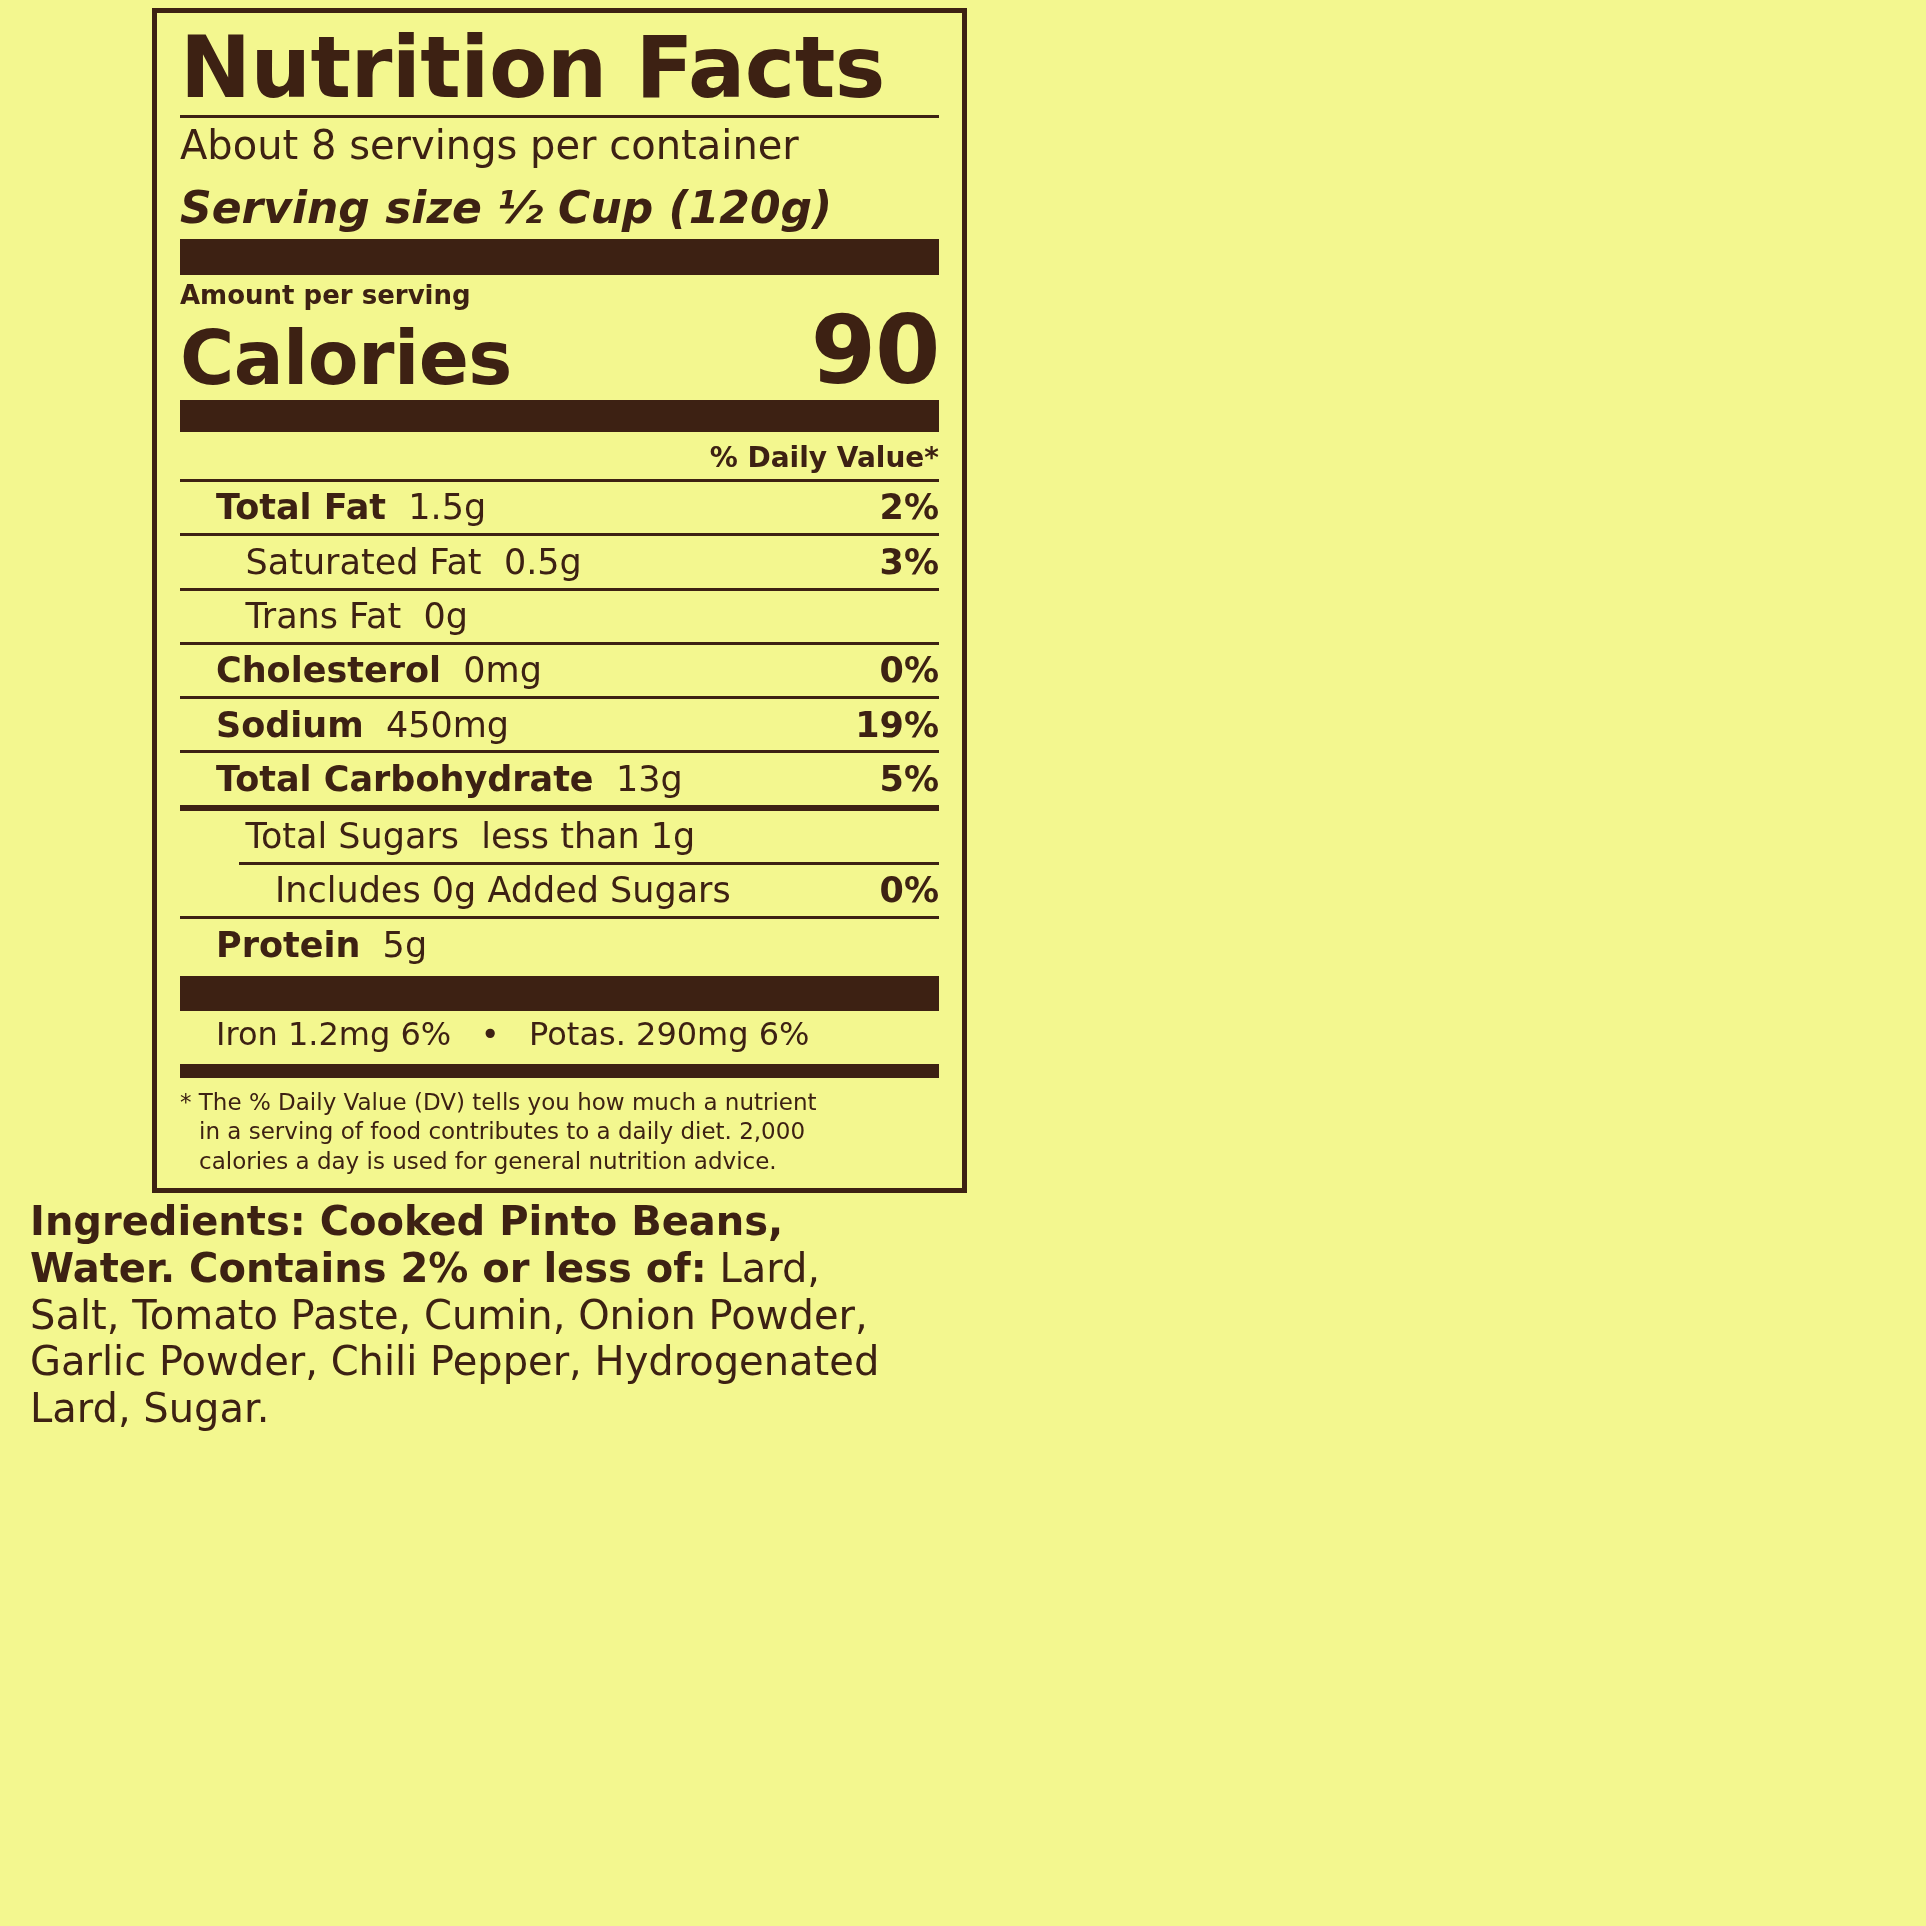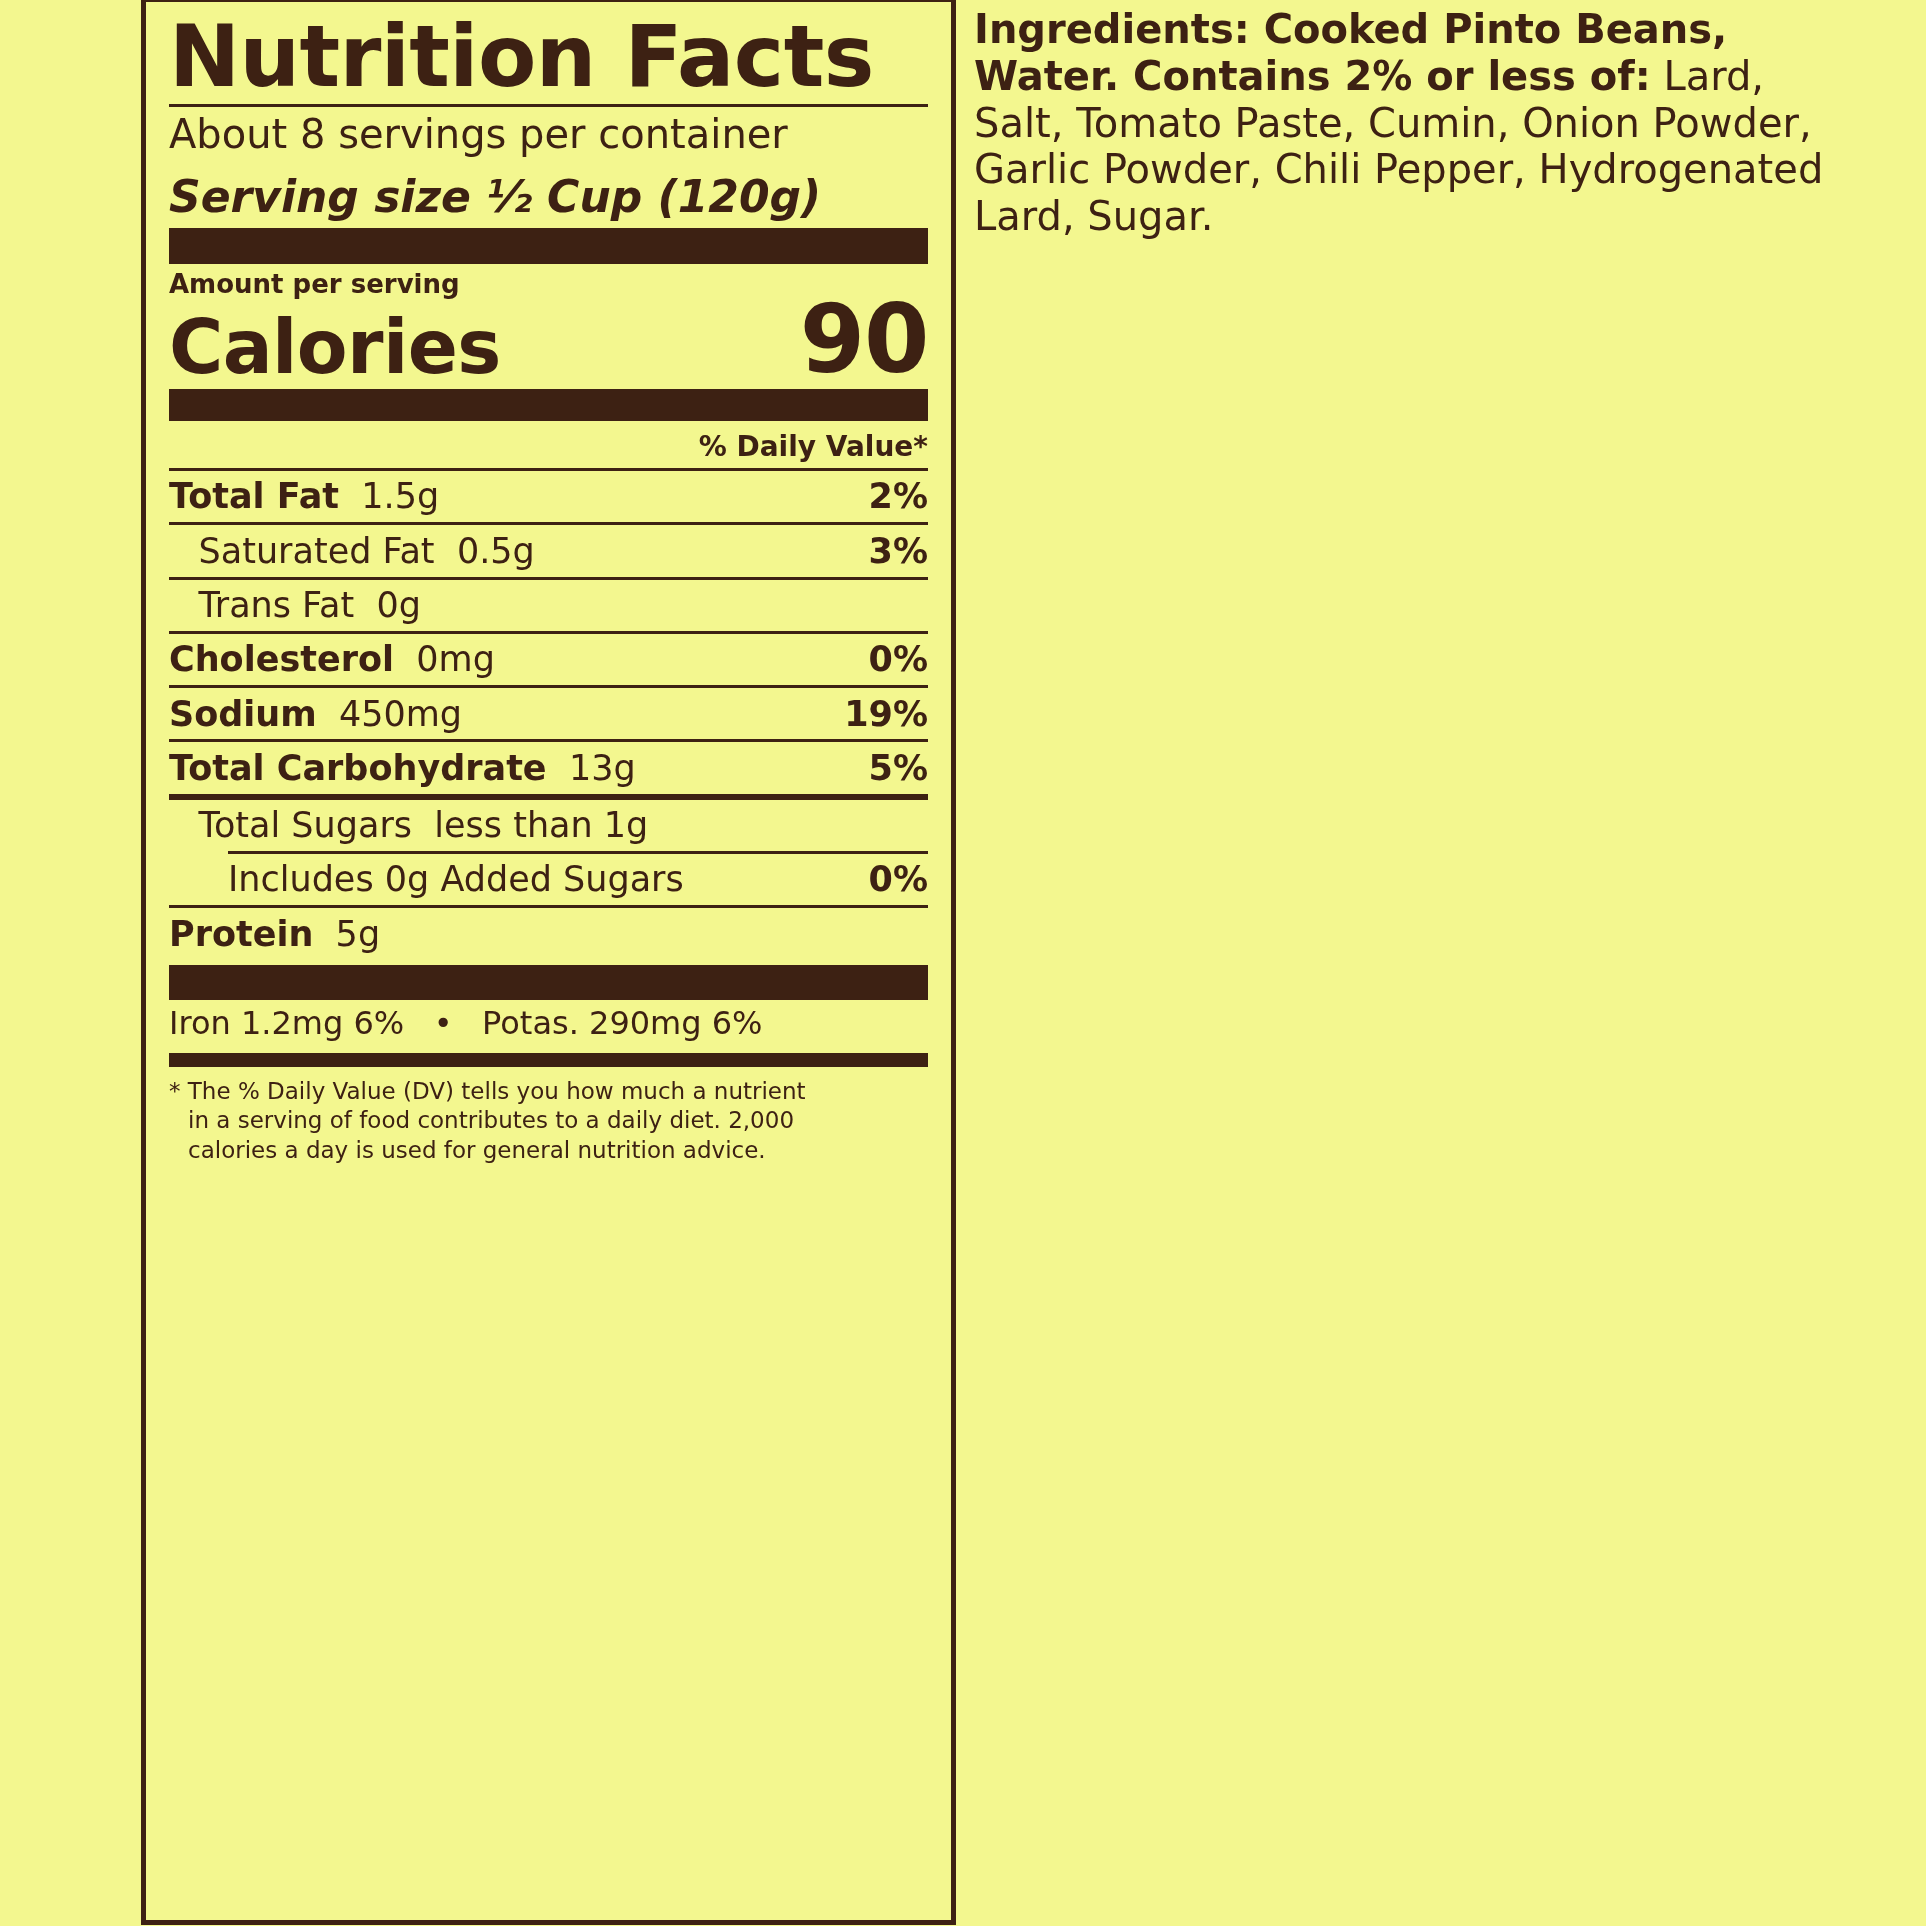--- a/index.html
+++ b/index.html
@@ -12,23 +12,23 @@
     background: #f3f78f;
     font-family: "DejaVu Sans", sans-serif;
     color: #3d2113;
     overflow: hidden;
   }
   .page {
     position: relative;
     width: 1926px;
     height: 1926px;
     display: flex;
-    flex-direction: row;
+    flex-direction: column;
     box-sizing: border-box;
-    padding: 1px;
+    padding: 12px;
   }
 
   
   .nf-panel {
     box-sizing: border-box;
     width: 815px;
     margin-left: 140px;
     margin-top: -3.9px;
     border: 5.8px solid #3d2113;
     background: #f3f78f;
@@ -98,21 +98,21 @@
   }
 
   .nrow {
     display: flex;
     justify-content: space-between;
     align-items: baseline;
     font-size: 35px;
     padding: 6.4px 0 6.4px 0;
     line-height: 1.1;
   }
-  .nrow .left { white-space: nowrap; }
+  .nrow .left { white-space: nowrap; margin-left: 36px; }
   .nrow .right { font-weight: bold; white-space: nowrap; }
   .nrow b { font-weight: bold; }
   .indent1 { padding-left: 29.5px; }
   .indent2 { padding-left: 59px; }
 
   .micros .nrow { font-size: 32px; }
   .micro-left { display: inline-block; }
   .micro-dot { padding: 0 29.5px; }
 
   .footnote {

